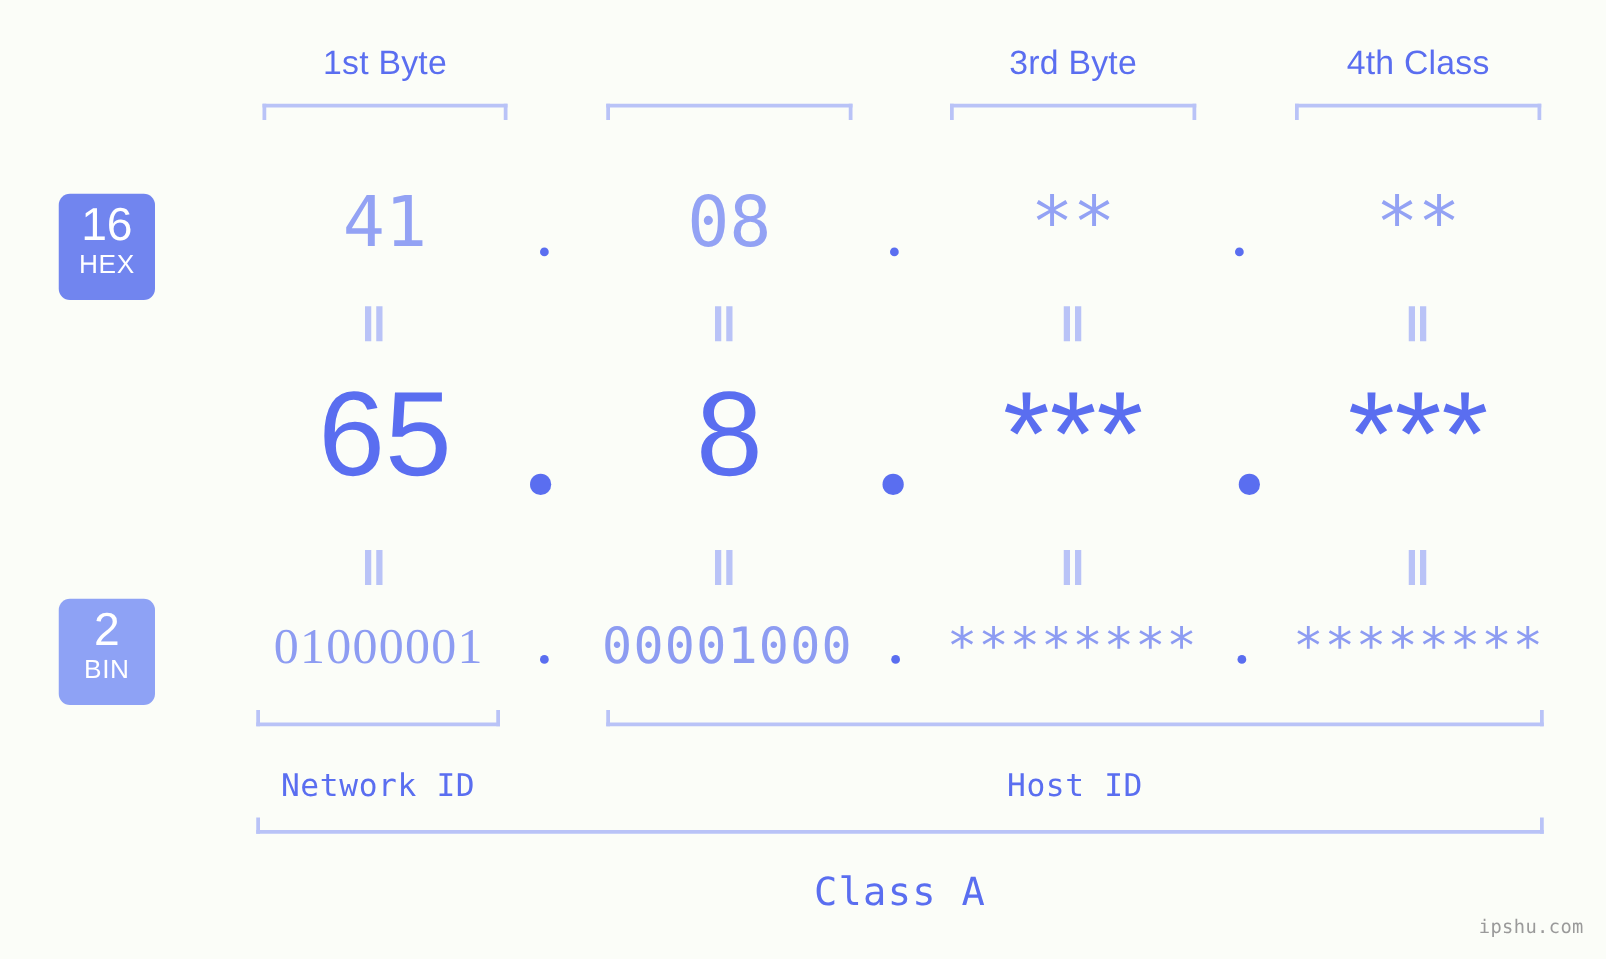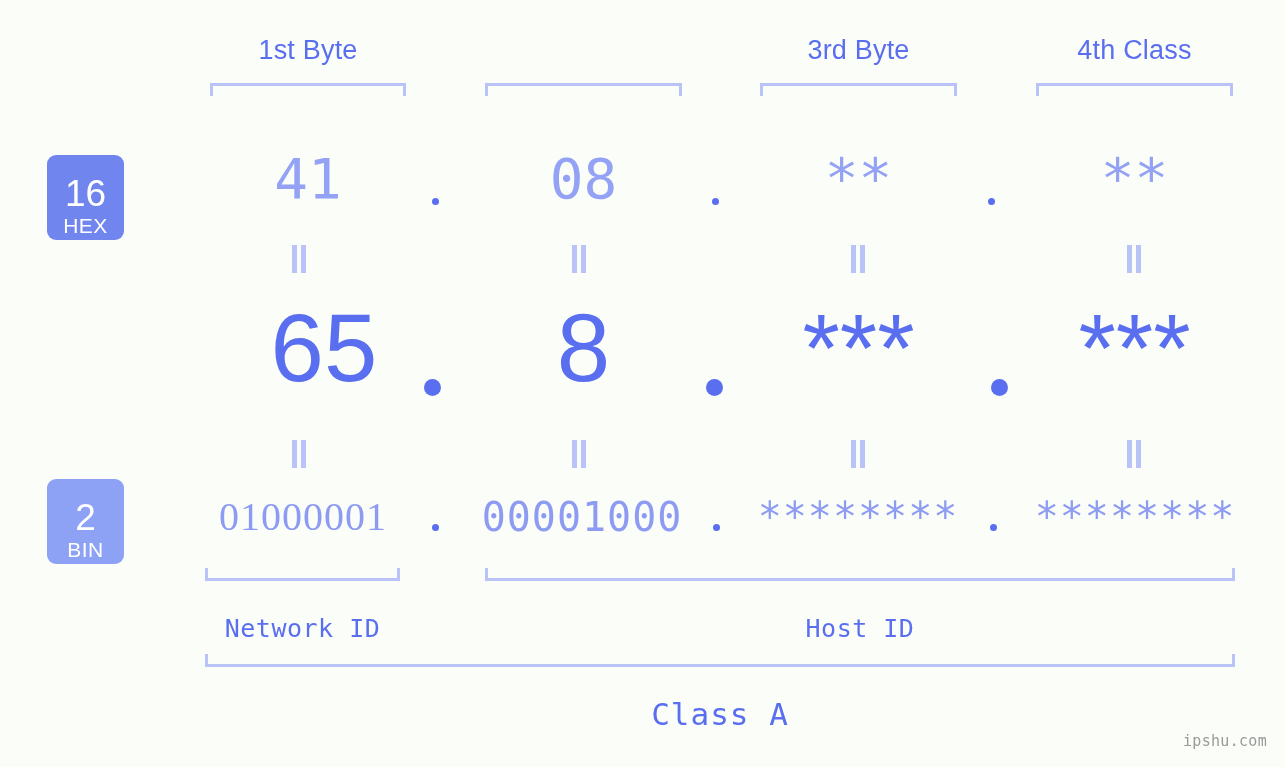--- a/index.html
+++ b/index.html
@@ -49,21 +49,21 @@
   }
 
   
   .badge {
     position: absolute;
     width: 77px;
     border-radius: 9px;
     color: #ffffff;
     text-align: center;
     box-sizing: border-box;
-    padding-top: 19px;
+    padding-top: 5px;
   }
   .badge .num {
     display: block;
     font-size: 37px;
     line-height: 40px;
     font-weight: 400;
   }
   .badge .nm {
     display: block;
     font-size: 21px;
@@ -200,21 +200,21 @@
   <div class="eq" style="left:851px; top:245px;">
       <i class="a"></i>
       <i class="b"></i>
     </div>
   <div class="eq" style="left:1127px; top:245px;">
       <i class="a"></i>
       <i class="b"></i>
     </div>
 
   <div class="row-dec">
-    <div class="cell" style="left:226px; top:298px; width:196px;">65</div>
+    <div class="cell" style="left:210px; top:298px; width:196px;">65</div>
     <div class="dot big" style="left:424px; top:379px;"></div>
     <div class="cell" style="left:485px; top:298px; width:197px;">8</div>
     <div class="dot big" style="left:706px; top:379px;"></div>
     <div class="cell" style="left:760px; top:298px; width:197px;">***</div>
     <div class="dot big" style="left:991px; top:379px;"></div>
     <div class="cell" style="left:1036px; top:298px; width:197px;">***</div>
   </div>
 
   <div class="eq" style="left:292px; top:440px;">
       <i class="a"></i>

